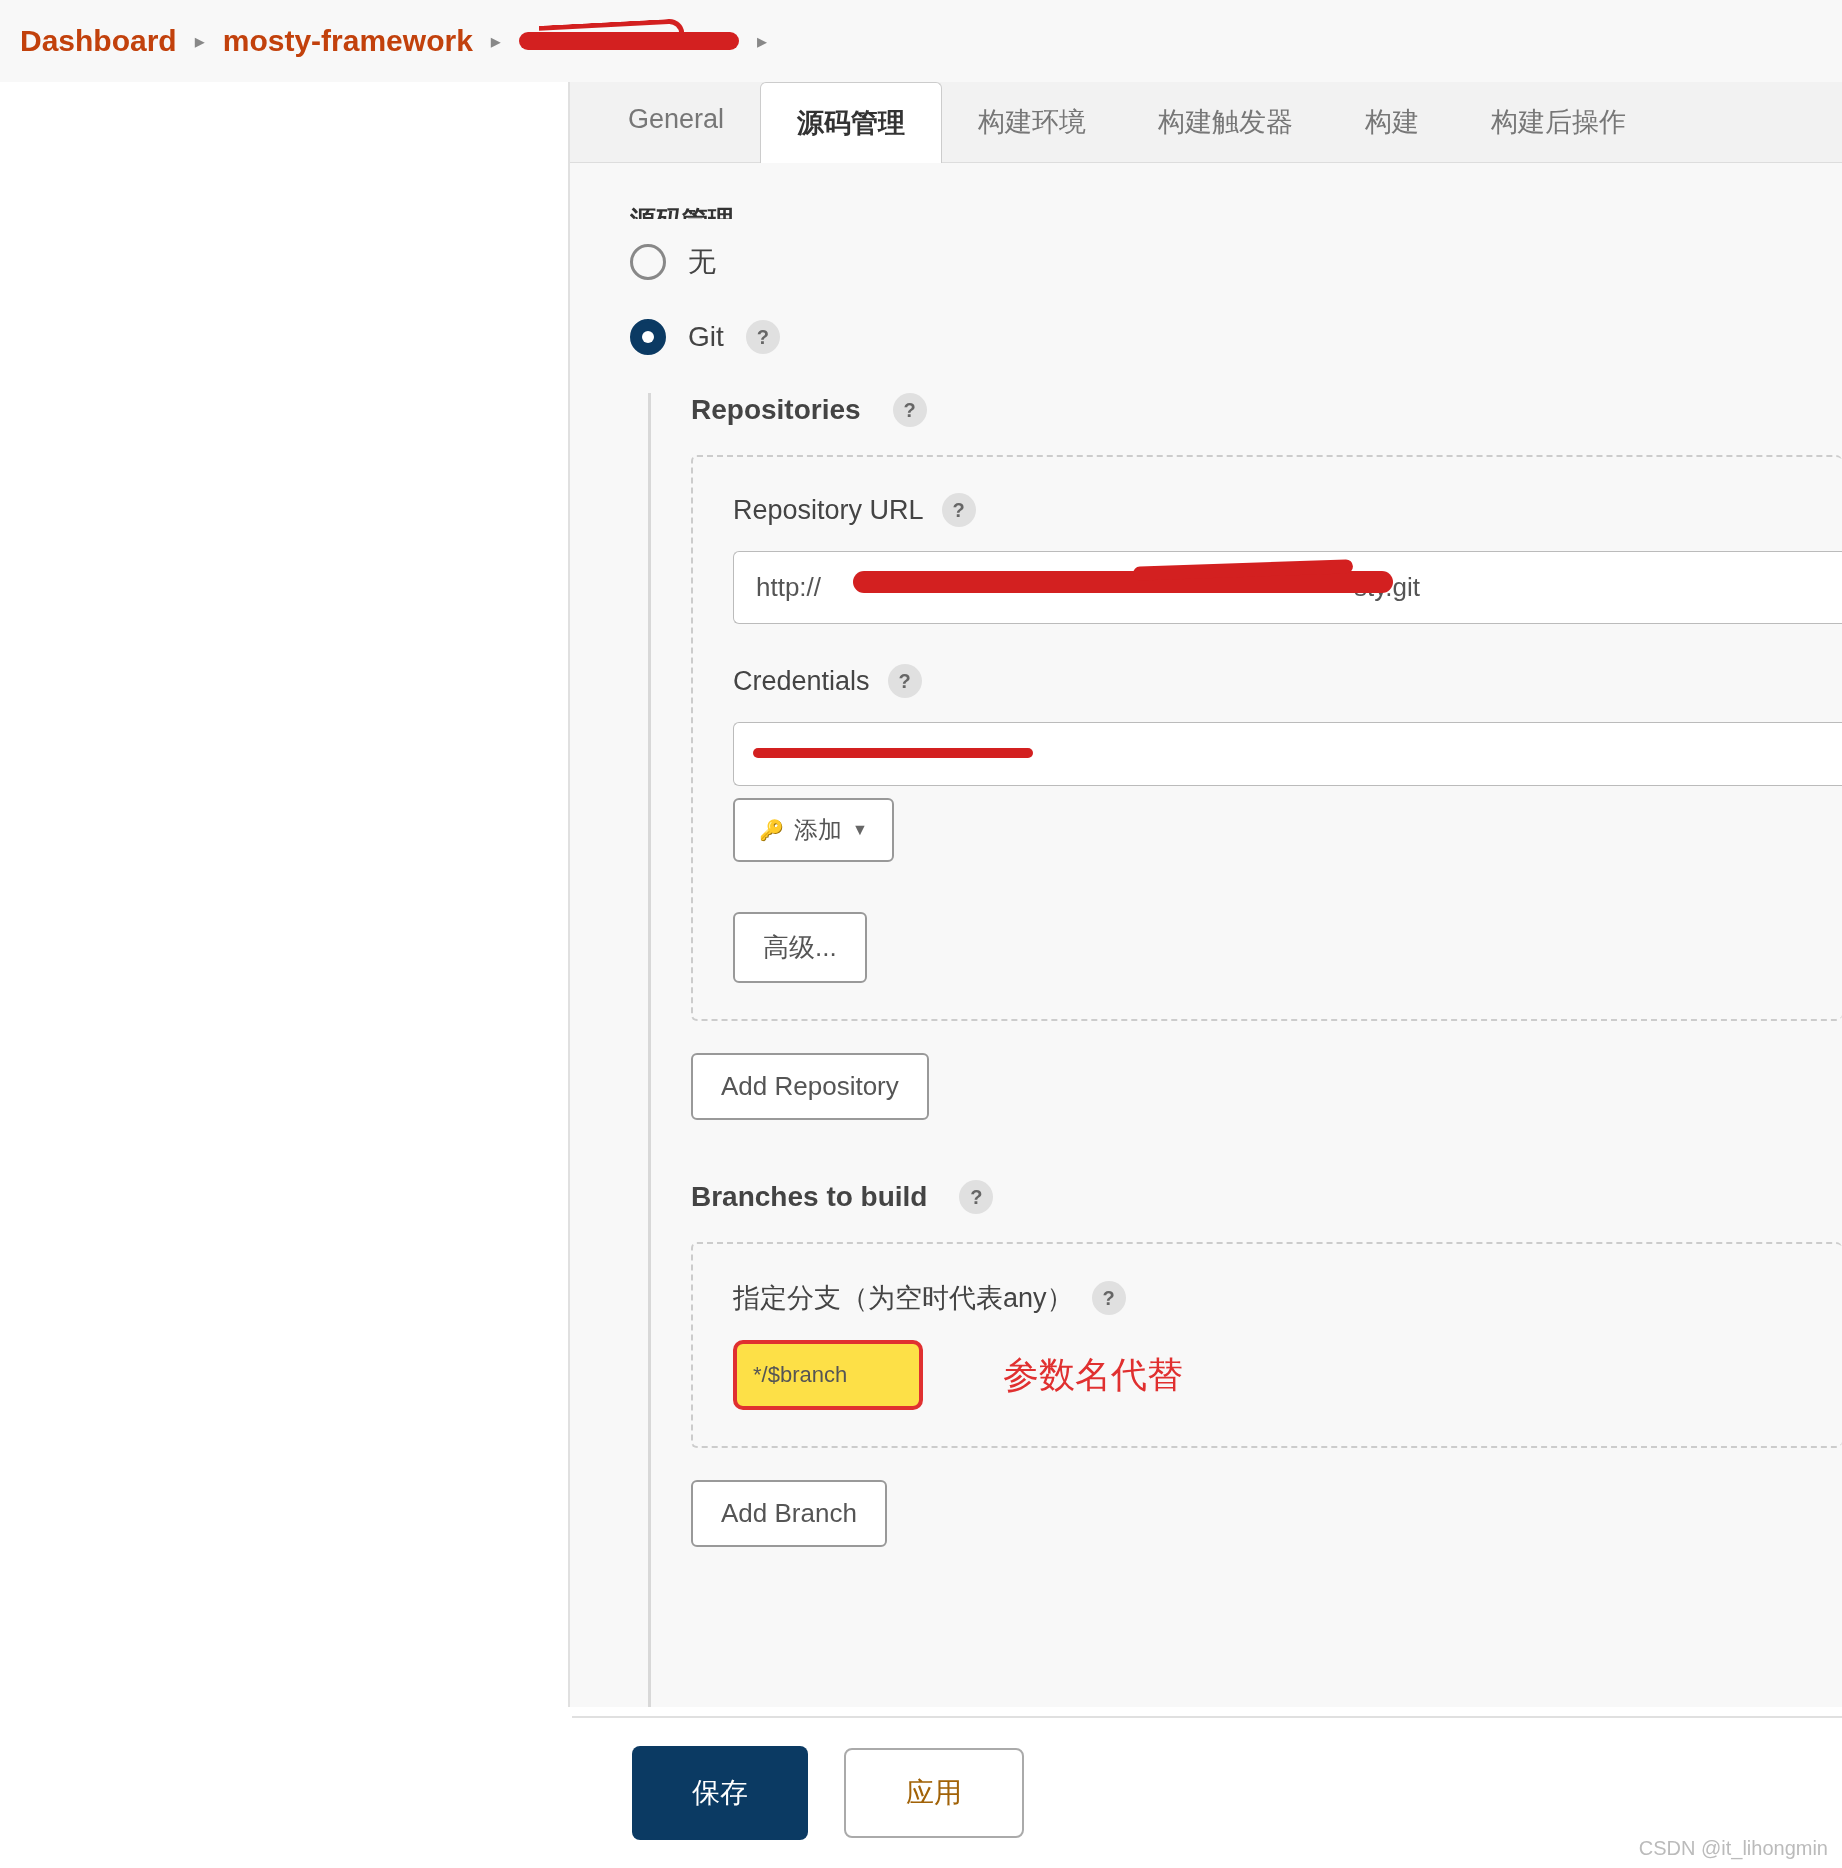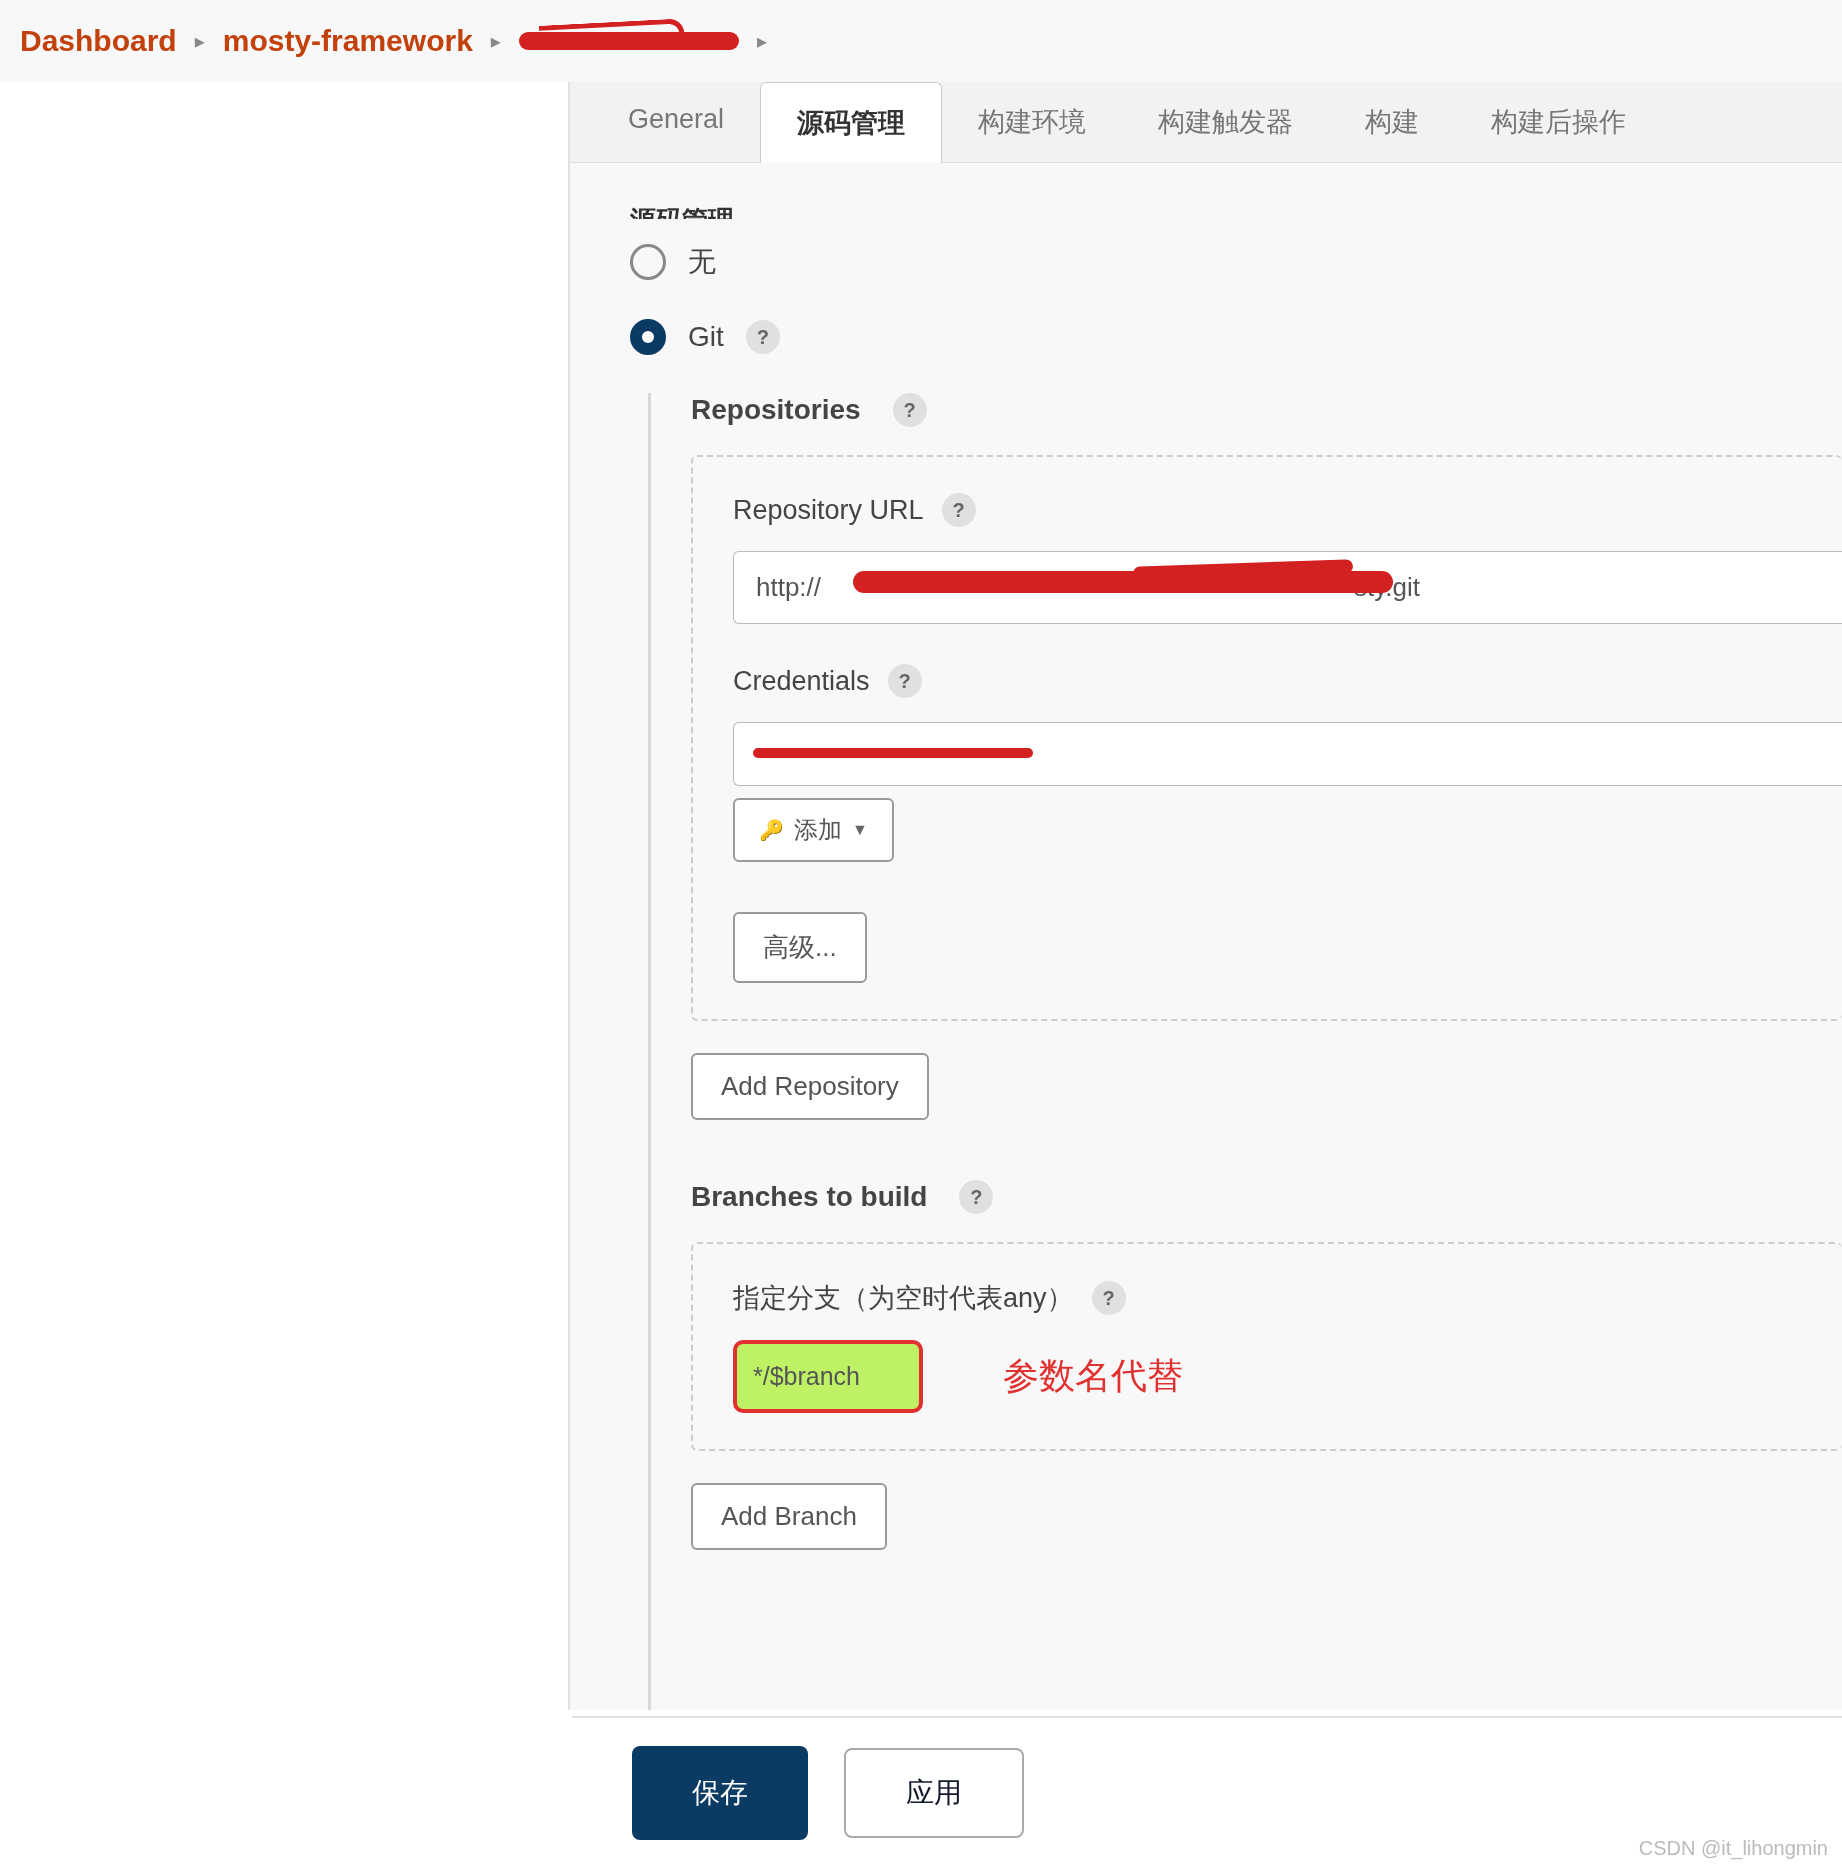--- a/index.html
+++ b/index.html
@@ -249,23 +249,23 @@
     .branch-input-wrap {
       display: flex;
       align-items: center;
       gap: 80px;
     }
     .branch-input {
       width: 190px;
       padding: 18px 16px;
       border: 4px solid #e03030;
       border-radius: 10px;
-      font-size: 25px;
-      color: #555;
-      background: #bef264;
+      font-size: 22px;
+      color: #555;
+      background: #fde047;
     }
     .annotation {
       color: #e03030;
       font-size: 36px;
     }
     
     
     .footer {
       position: fixed;
       bottom: 0;
@@ -283,21 +283,21 @@
       color: #fff;
       padding: 28px 60px;
       border: none;
       border-radius: 8px;
       font-size: 28px;
       font-weight: 500;
       cursor: pointer;
     }
     .btn-secondary {
       background: #fff;
-      color: #0f172a;
+      color: #a16207;
       padding: 24px 60px;
       border: 2px solid #aaa;
       border-radius: 8px;
       font-size: 28px;
       font-weight: 500;
       cursor: pointer;
     }
     
     .watermark {
       position: fixed;

